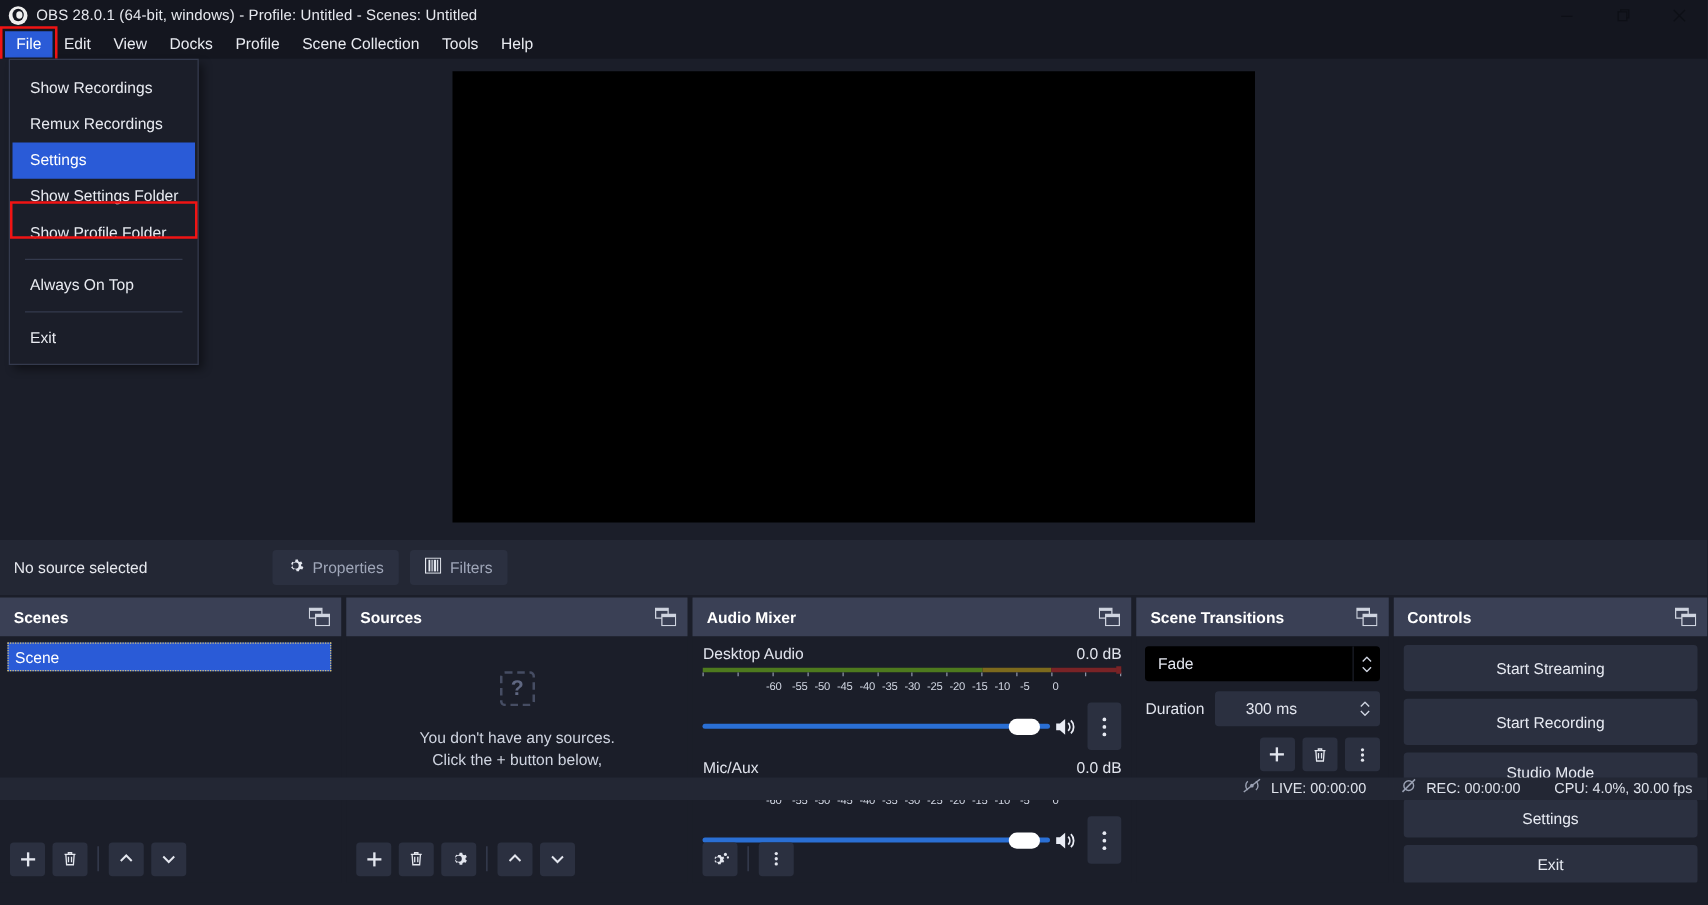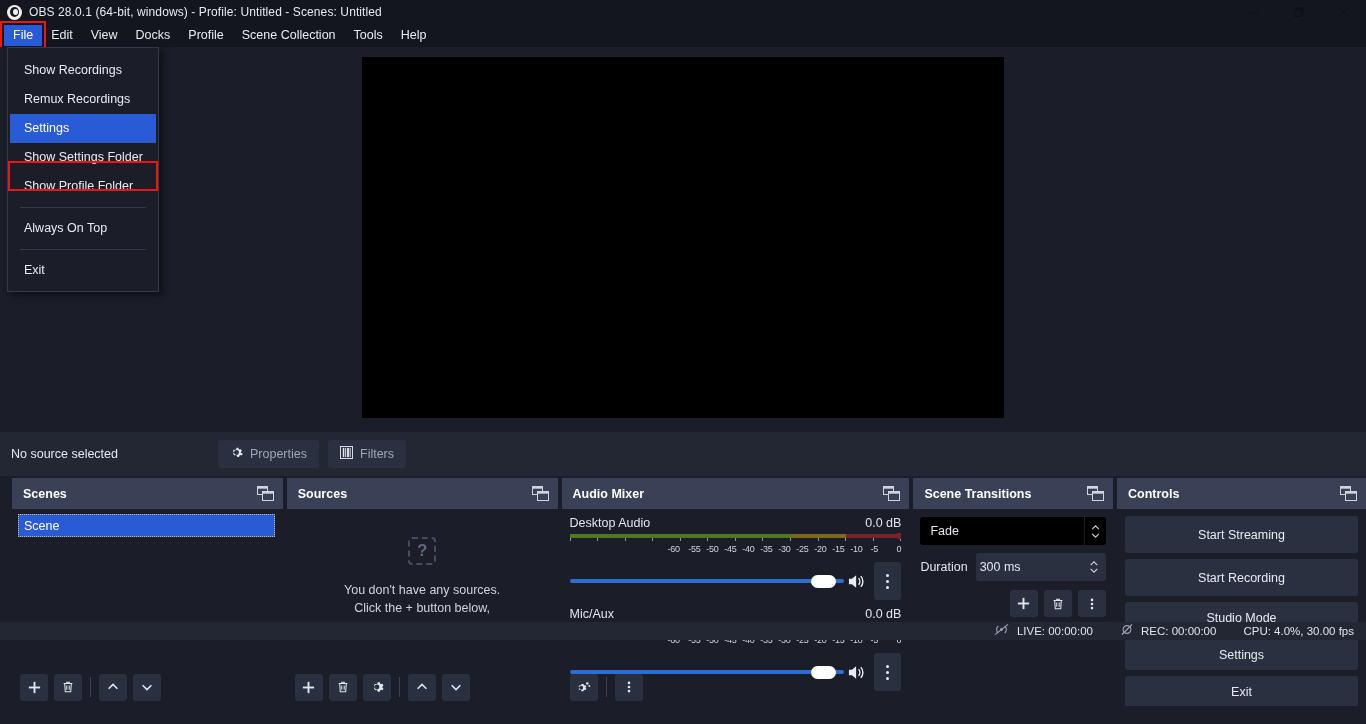--- a/index.html
+++ b/index.html
@@ -92,21 +92,21 @@
     font-size: 12.5px; color: #9fa6b8;
   }
   .sb-btn.first { margin-left: 100px; }
   .sb-btn + .sb-btn { margin-left: 9px; }
 
   
   .docks {
     position: absolute; top: 478px; left: 0; width: 1366px; height: 228px;
     display: flex;
   }
-  .dock { background: #1b1e29; display: flex; flex-direction: column; position: relative; margin-left: 12px; }
+  .dock { background: #1b1e29; display: flex; flex-direction: column; position: relative; }
   .dock + .dock { margin-left: 4px; }
   .dock-head {
     height: 31px; background: #3a4055; display: flex; align-items: center;
     padding: 0 9px 0 11px; flex: none;
   }
   .dock-title { font-size: 12.5px; font-weight: bold; color: #ffffff; }
   .float-icon { margin-left: auto; width: 17px; height: 15px; position: relative; }
   .dock-body { flex: 1; position: relative; overflow: hidden; }
 
   .dock-scenes   { width: 274px; }
@@ -160,21 +160,21 @@
   .meter.active .bar .y { background: #c98f13; }
   .meter.active .bar .r { background: #bf2b2f; }
   .meter .ticks {
     position: absolute; left: 0; top: 4px; height: 3px; width: 100%;
     display: flex; justify-content: space-between;
   }
   .meter .ticks i { width: 1px; height: 3px; background: #8d93a6; display:block; }
   .peak { position:absolute; top:-1px; width:3px; height:6px; background:#11131b; }
   .peak-end { position:absolute; top:-1px; width:4px; height:6px; }
   .scale {
-    display: flex; justify-content: flex-end; margin-top: 0px;
+    display: flex; justify-content: center; margin-top: 0px;
     font-size: 9px; color: #cfd4e0; letter-spacing: -.2px;
   }
   .scale span { width: 18px; text-align: center; }
   .scale span:first-child { text-align: left; }
   .scale span:last-child { text-align: right; }
   .slider-row { display: flex; align-items: center; margin-top: 8px; }
   .slider { position: relative; flex: 1; height: 16px; }
   .slider .track {
     position: absolute; top: 6px; left: 0; width: 100%; height: 4px;
     background: #2a6fd4; border-radius: 2px;
@@ -206,21 +206,21 @@
     width: 22px; height: 28px; display: flex; flex-direction: column;
     align-items: center; justify-content: center; gap: 3px;
     border-left: 1px solid #1b1e29;
   }
   .dur-row { display: flex; align-items: center; margin-top: 8px; }
   .dur-label { font-size: 12.5px; color: #e2e5ee; margin-right: 8px; }
   .spinbox {
     flex: 1; height: 28px; background: #2b3040; border-radius: 3px;
     display: flex; align-items: center;
   }
-  .spinbox .val { flex: 1; font-size: 12.5px; color: #e2e5ee; padding-left: 4px; }
+  .spinbox .val { flex: 1; font-size: 12.5px; color: #e2e5ee; padding-left: 25px; }
   .spin-arrows {
     width: 20px; display: flex; flex-direction: column;
     align-items: center; justify-content: center; gap: 2px; padding-right: 4px;
   }
   .trans-btns { display: flex; gap: 6px; justify-content: flex-end; margin-top: 9px; }
 
   
   .ctrl-body { padding: 7px 8px; display: flex; flex-direction: column; gap: 6px; }
   .ctrl-btn {
     height: 31px; background: #2b3040; border-radius: 3px;

